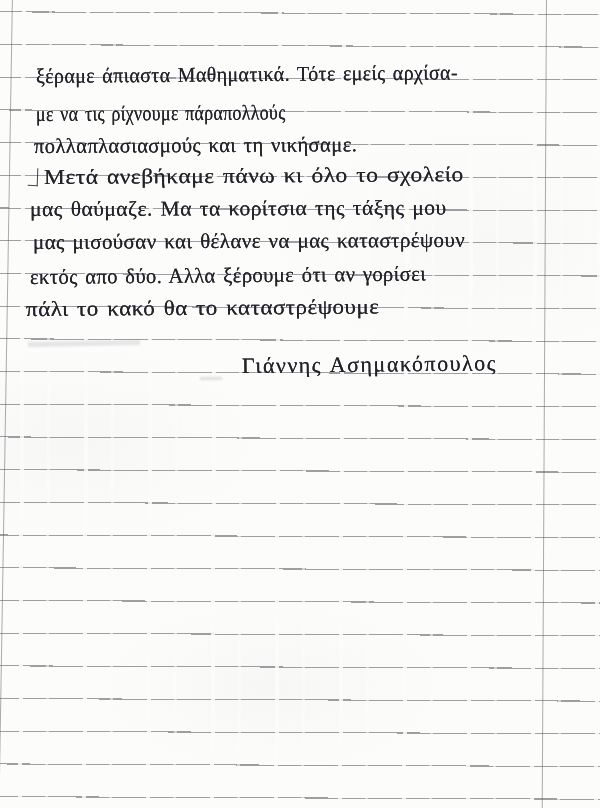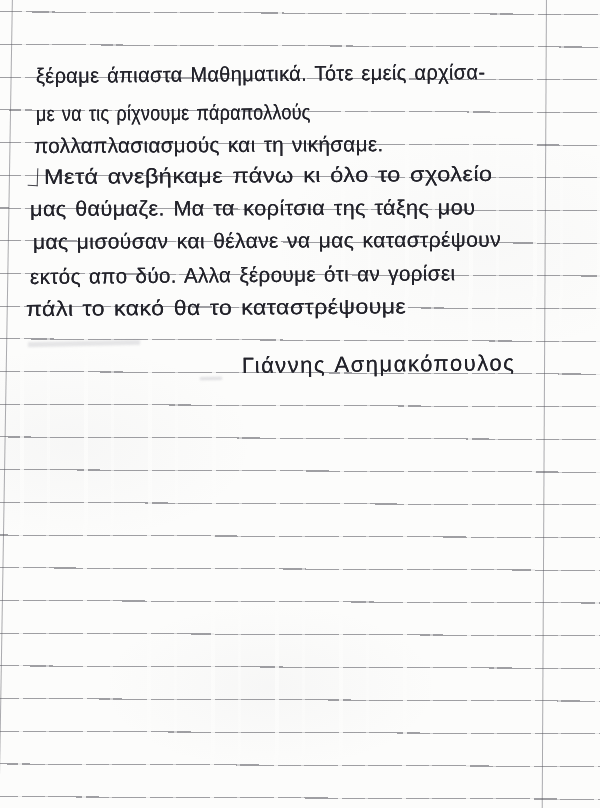--- a/index.html
+++ b/index.html
@@ -10,21 +10,21 @@
   html,body{margin:0;padding:0;background:#ffffff;}
   .page{
     position:relative;
     width:600px;height:808px;
     overflow:hidden;
     background:
       radial-gradient(260px 140px at 12% 55%, rgba(150,150,158,.05), transparent 70%),
       radial-gradient(300px 160px at 80% 30%, rgba(150,150,158,.04), transparent 70%),
       radial-gradient(240px 120px at 45% 85%, rgba(150,150,158,.05), transparent 70%),
       var(--paper);
-    font-family:Liberation Sans, sans-serif;
+    font-family:Liberation Serif, serif;
   }
   
   .rules{
     position:absolute;left:-14px;top:-19.2px;width:640px;height:860px;
     transform:rotate(.25deg);
     background-image:
       repeating-linear-gradient(90deg,
         rgba(252,252,251,0) 0 34px,
         rgba(252,252,251,.85) 34px 38px,
         rgba(252,252,251,0) 38px 61px,

